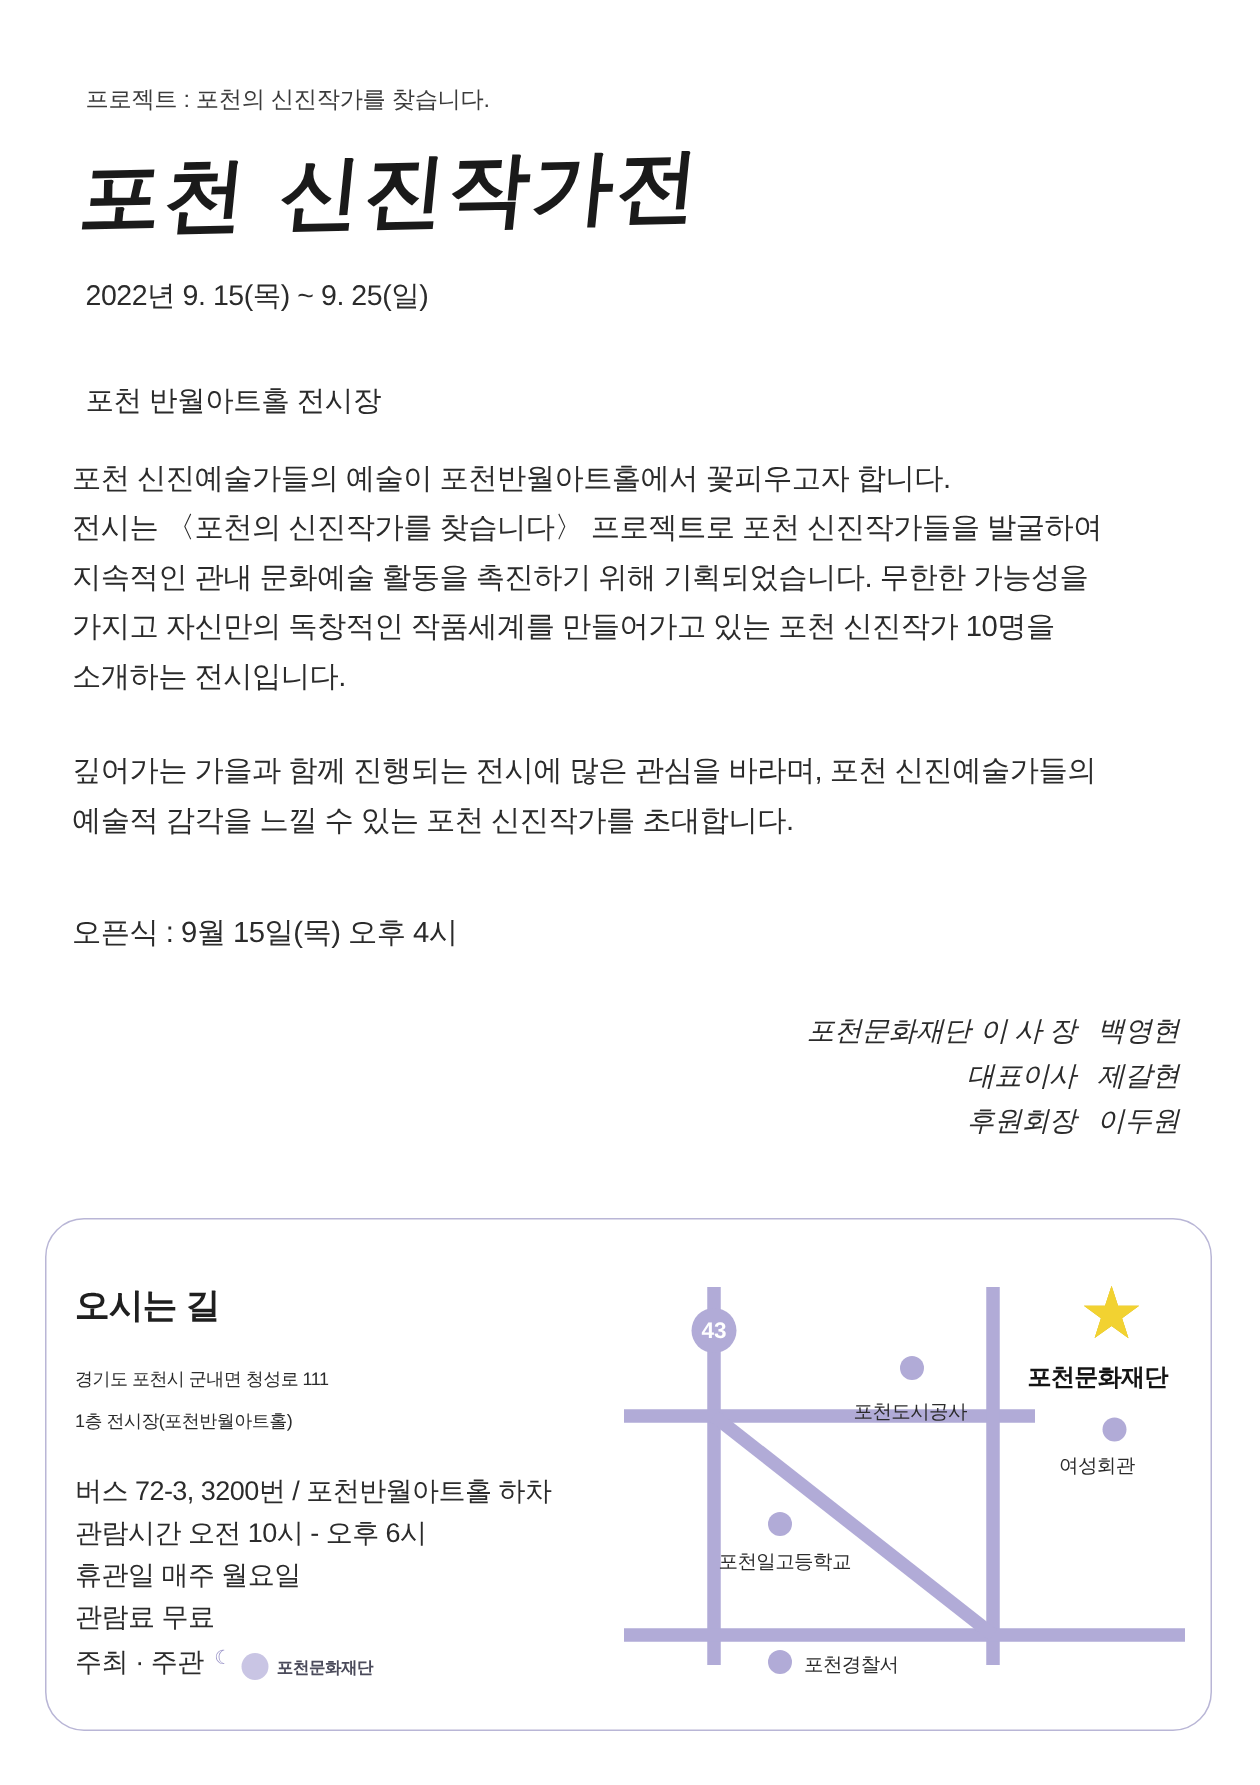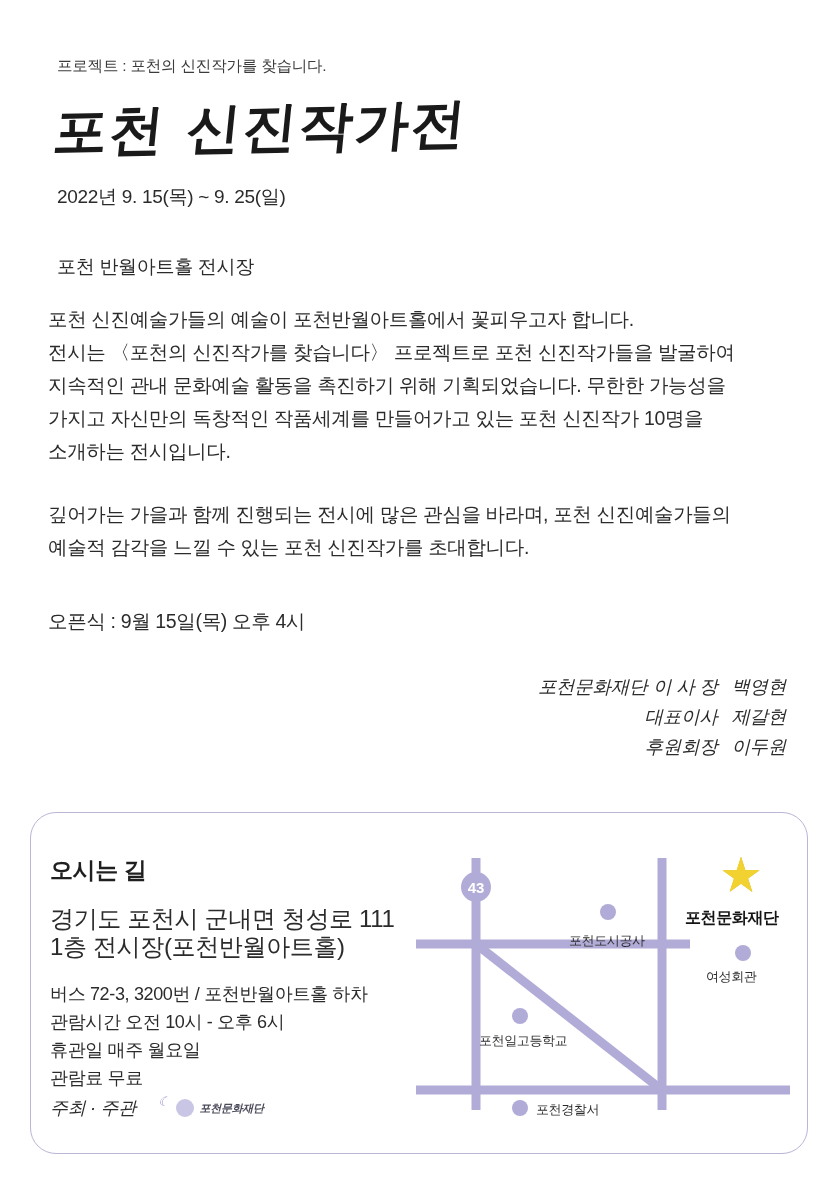--- a/index.html
+++ b/index.html
@@ -122,42 +122,41 @@
     top: 855px;
     font-size: 23px;
     font-weight: 700;
     letter-spacing: -0.4px;
     color: #1f1f1f;
   }
   .addr-block {
     position: absolute;
     left: 50px;
     top: 905px;
-    font-size: 24px;
+    font-size: 12px;
     line-height: 28px;
     letter-spacing: -0.35px;
     color: #2b2b2b;
   }
   .hours-block {
     position: absolute;
     left: 50px;
     top: 980px;
     font-size: 18px;
     line-height: 28px;
     letter-spacing: -0.35px;
     color: #2b2b2b;
   }
   .host-row {
     position: absolute;
     left: 50px;
     top: 1096px;
     display: flex;
-    align-items: center;
-    gap: 22px;
-    font-style: italic;
+    align-items: flex-end;
+    gap: 7px;
   }
   .host-label {
     font-size: 18px;
     letter-spacing: -0.3px;
     color: #2b2b2b;
   }
   .host-logo {
     display: flex;
     align-items: center;
     gap: 6px;

